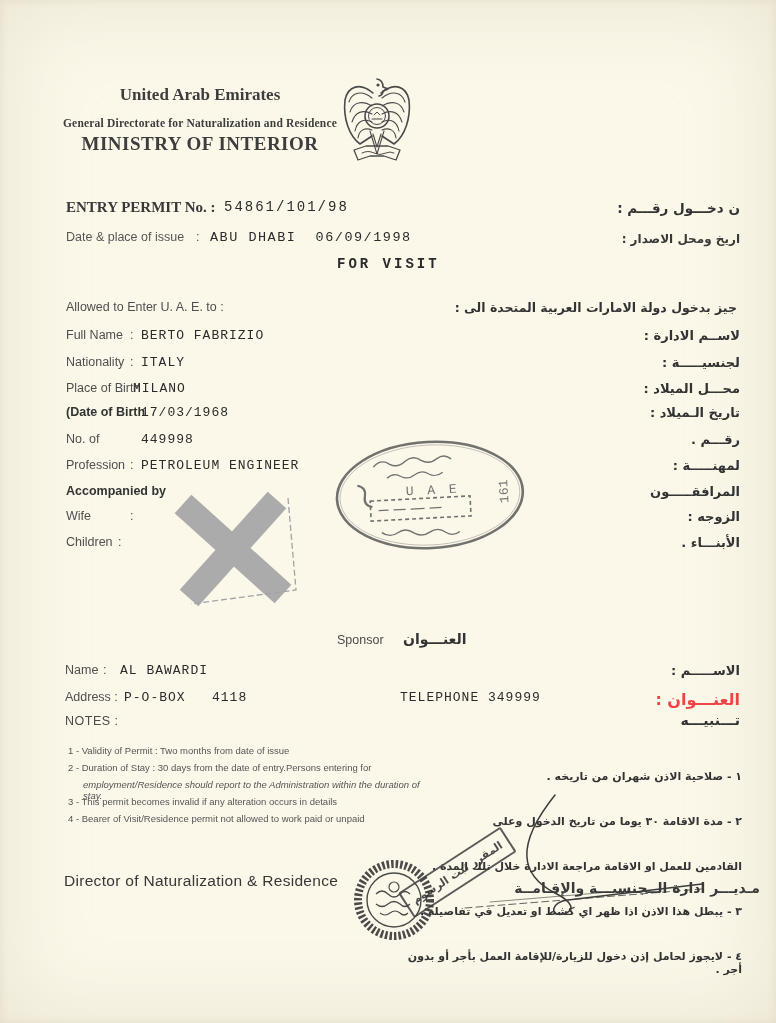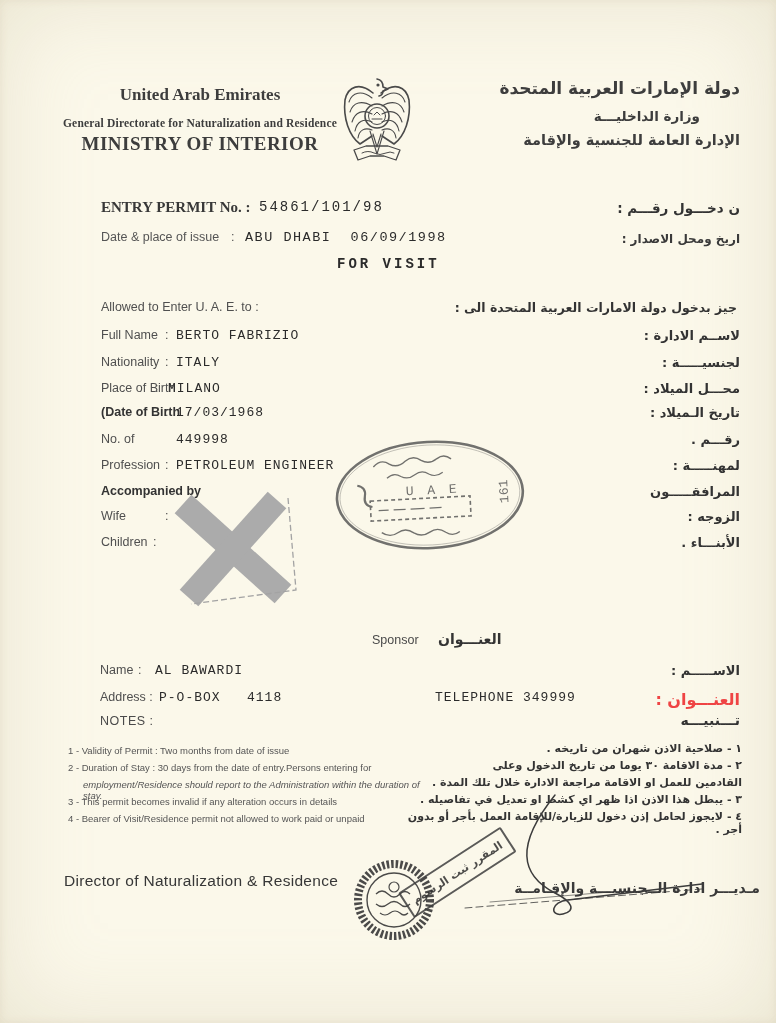--- a/index.html
+++ b/index.html
@@ -21,30 +21,30 @@
   .hdr-en{left:50px;width:300px;text-align:center;color:#3d3d3d;}
   .hdr-en .l1{font-size:17px;font-weight:700;}
   .hdr-en .l2{font-size:19px;font-weight:700;letter-spacing:.5px;margin-top:4px;}
   .hdr-en .l3{font-size:11.5px;font-weight:700;margin-top:12px;letter-spacing:.2px;}
   .hdr-ar{right:36px;top:78px;text-align:right;color:#3d3d3d;}
   .hdr-ar .a1{font-size:17px;font-weight:700;}
   .hdr-ar .a2{font-size:13.5px;font-weight:700;margin-top:10px;margin-right:40px;}
   .hdr-ar .a3{font-size:14.5px;font-weight:700;margin-top:8px;}
 
   
-  .frow{position:absolute;left:0;right:0;height:20px;margin-left:35px;}
+  .frow{position:absolute;left:0;right:0;height:20px;}
   .frow .lab{position:absolute;left:66px;font-size:12.5px;color:#4f4f4f;}
   .frow .sep{position:absolute;left:130px;font-size:12.5px;color:#4f4f4f;}
   .frow .val{position:absolute;left:141px;font-size:13px;letter-spacing:1px;}
   .frow .arl{position:absolute;right:36px;font-size:13px;font-weight:700;color:#333;}
   .frow.em .lab{font-weight:700;color:#333;}
 
   .notes-line{height:17px;font-size:9.5px;color:#555;}
   .notes-line.indent{padding-left:15px;font-style:italic;}
-  .notes-ar-line{height:17px;font-size:11px;font-weight:700;color:#333;}
+  .notes-ar-line{height:17px;font-size:11px;font-weight:700;color:#333;margin-top:28px;}
 
   .slant-stamp{
     left:398px;top:893px;width:118px;height:26px;
     border:2.5px solid #3f3f3f;border-radius:2px;
     transform:rotate(-33deg);transform-origin:left top;
     display:flex;align-items:center;justify-content:center;
     font-size:11px;font-weight:700;color:#2f2f2f;opacity:.85;
   }
   svg text{font-family:"Liberation Mono","DejaVu Sans Mono",monospace;}
 </style>
@@ -71,25 +71,20 @@
       </g>
       <circle cx="35" cy="40" r="12"></circle>
       <circle cx="35" cy="40" r="8.5" stroke-width="1"></circle>
       <path d="M30 43 h10 M32 39 l3 -3 3 3" stroke-width="1"></path>
       <path d="M28 55 L35 78 L42 55 M31 58 L35 71 L39 58" stroke-width="1.1"></path>
       <path d="M12 74 L24 70 L46 70 L58 74 L54 84 L42 80 L28 80 L16 84 Z" stroke-width="1.3"></path>
       <path d="M20 77 q6 -3 12 0 q6 3 12 0 q4 -2 8 0" stroke-width="1"></path>
     </g>
   </svg>
 
-  <div class="abs hdr-ar ar">
-    <div class="a1">دولة الإمارات العربية المتحدة</div>
-    <div class="a2">وزارة الداخليـــة</div>
-    <div class="a3">الإدارة العامة للجنسية والإقامة</div>
-  </div>
 
   <div class="frow" style="top:199px">
     <span class="abs ser" style="left:66px;font-size:15px;font-weight:700;color:#383838">ENTRY PERMIT No. :</span>
     <span class="abs mono" style="left:224px;font-size:14px;letter-spacing:2px">54861/101/98</span>
     <span class="abs ar" style="right:36px;top:1px;font-size:13.5px;font-weight:700;color:#333">ن دخـــول رقـــم :</span>
   </div>
 
   <div class="frow" style="top:230px">
     <span class="abs sans" style="left:66px;font-size:12.5px;color:#555">Date &amp; place of issue</span>
     <span class="abs sans" style="left:196px;font-size:12.5px;color:#555">:</span>

